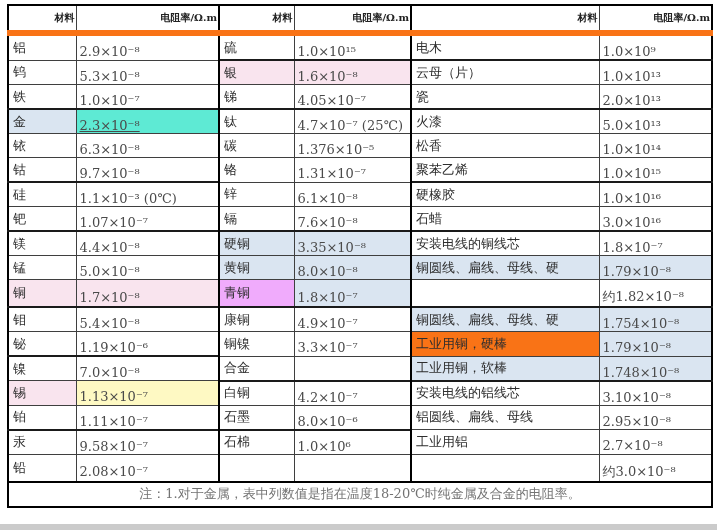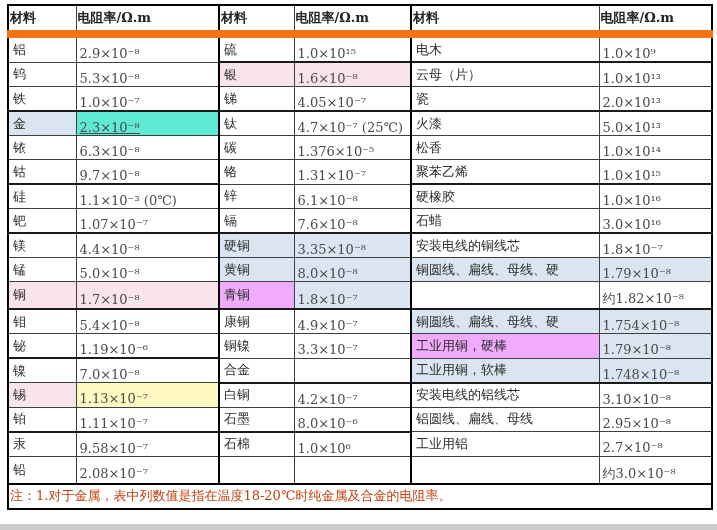--- a/index.html
+++ b/index.html
@@ -18,30 +18,30 @@
     overflow:hidden;white-space:nowrap;
     vertical-align:middle;
   }
   .title-row td{
     height:33px;text-align:center;
     font-size:24px;font-weight:bold;color:#0d0d0d;
     border-bottom:2px solid #000;
     letter-spacing:1px;
   }
   .header-row th{
-    height:22px;font-size:13px;font-weight:bold;color:#222;
-    text-align:left;border-bottom:8px solid #f97316;
+    height:22px;font-size:10px;font-weight:bold;color:#222;
+    text-align:right;border-bottom:6px solid #f97316;
   }
   .data-row{height:23px;}
   td.m{font-size:13px;color:#2e2e2e;padding:0 0 0 4px;}
   td.v{font-size:13px;color:#4a4a4a;padding:8px 0 0 3px;font-family:"DejaVu Serif","DejaVu Sans",serif;}
   .ps{border-left:2px solid #000;}      
   .tk{border-top:2px solid #1a1a1a;}    
   .note-row td{
-    height:21px;font-size:13px;color:#c2410c;
+    height:21px;text-align:center;font-size:13px;color:#737373;
   }
   .note-first td{border-top:2px solid #000;}
   .scan-edge{
     position:absolute;left:0;top:524px;width:717px;height:6px;
     background:#cbcbcb;
   }
 </style>
 </head>
 <body>
 
@@ -159,21 +159,21 @@
         <td class="m ps tk">康铜</td>
         <td class="v tk">4.9×10⁻⁷</td>
         <td class="m ps tk" style="background: rgb(218, 229, 241);">铜圆线、扁线、母线、硬</td>
         <td class="v tk" style="background: rgb(218, 229, 241);">1.754×10⁻⁸</td>
       </tr>
       <tr class="data-row">
         <td class="m">铋</td>
         <td class="v">1.19×10⁻⁶</td>
         <td class="m ps">铜镍</td>
         <td class="v">3.3×10⁻⁷</td>
-        <td class="m ps" style="background: #f0abfc; margin-top: 45px;">工业用铜，硬棒</td>
+        <td class="m ps" style="background: #f97316; margin-top: 45px;">工业用铜，硬棒</td>
         <td class="v" style="background: rgb(218, 229, 241);">1.79×10⁻⁸</td>
       </tr>
       <tr class="data-row">
         <td class="m tk">镍</td>
         <td class="v tk">7.0×10⁻⁸</td>
         <td class="m ps">合金</td>
         <td class="v"></td>
         <td class="m ps" style="background: rgb(218, 229, 241);">工业用铜，软棒</td>
         <td class="v" style="background: rgb(218, 229, 241);">1.748×10⁻⁸</td>
       </tr>

